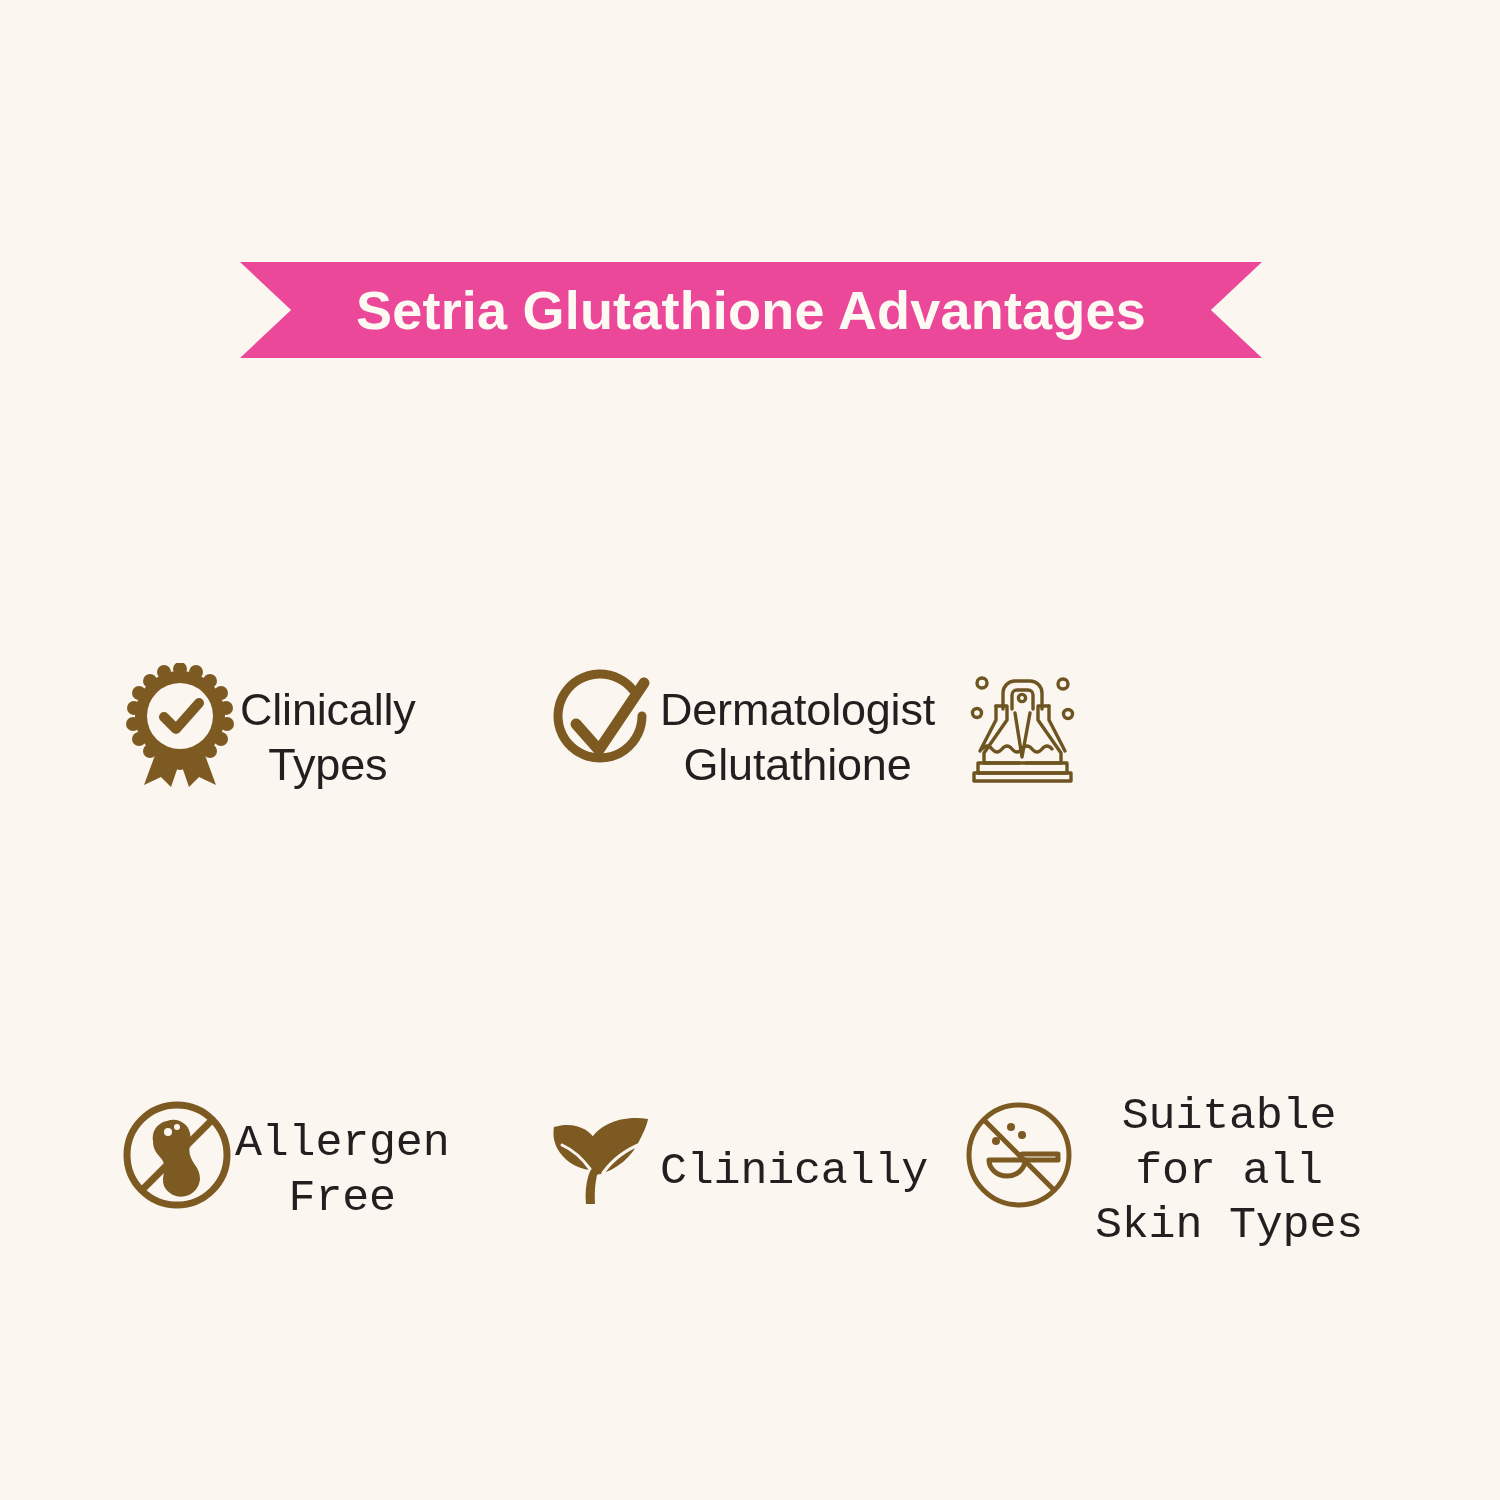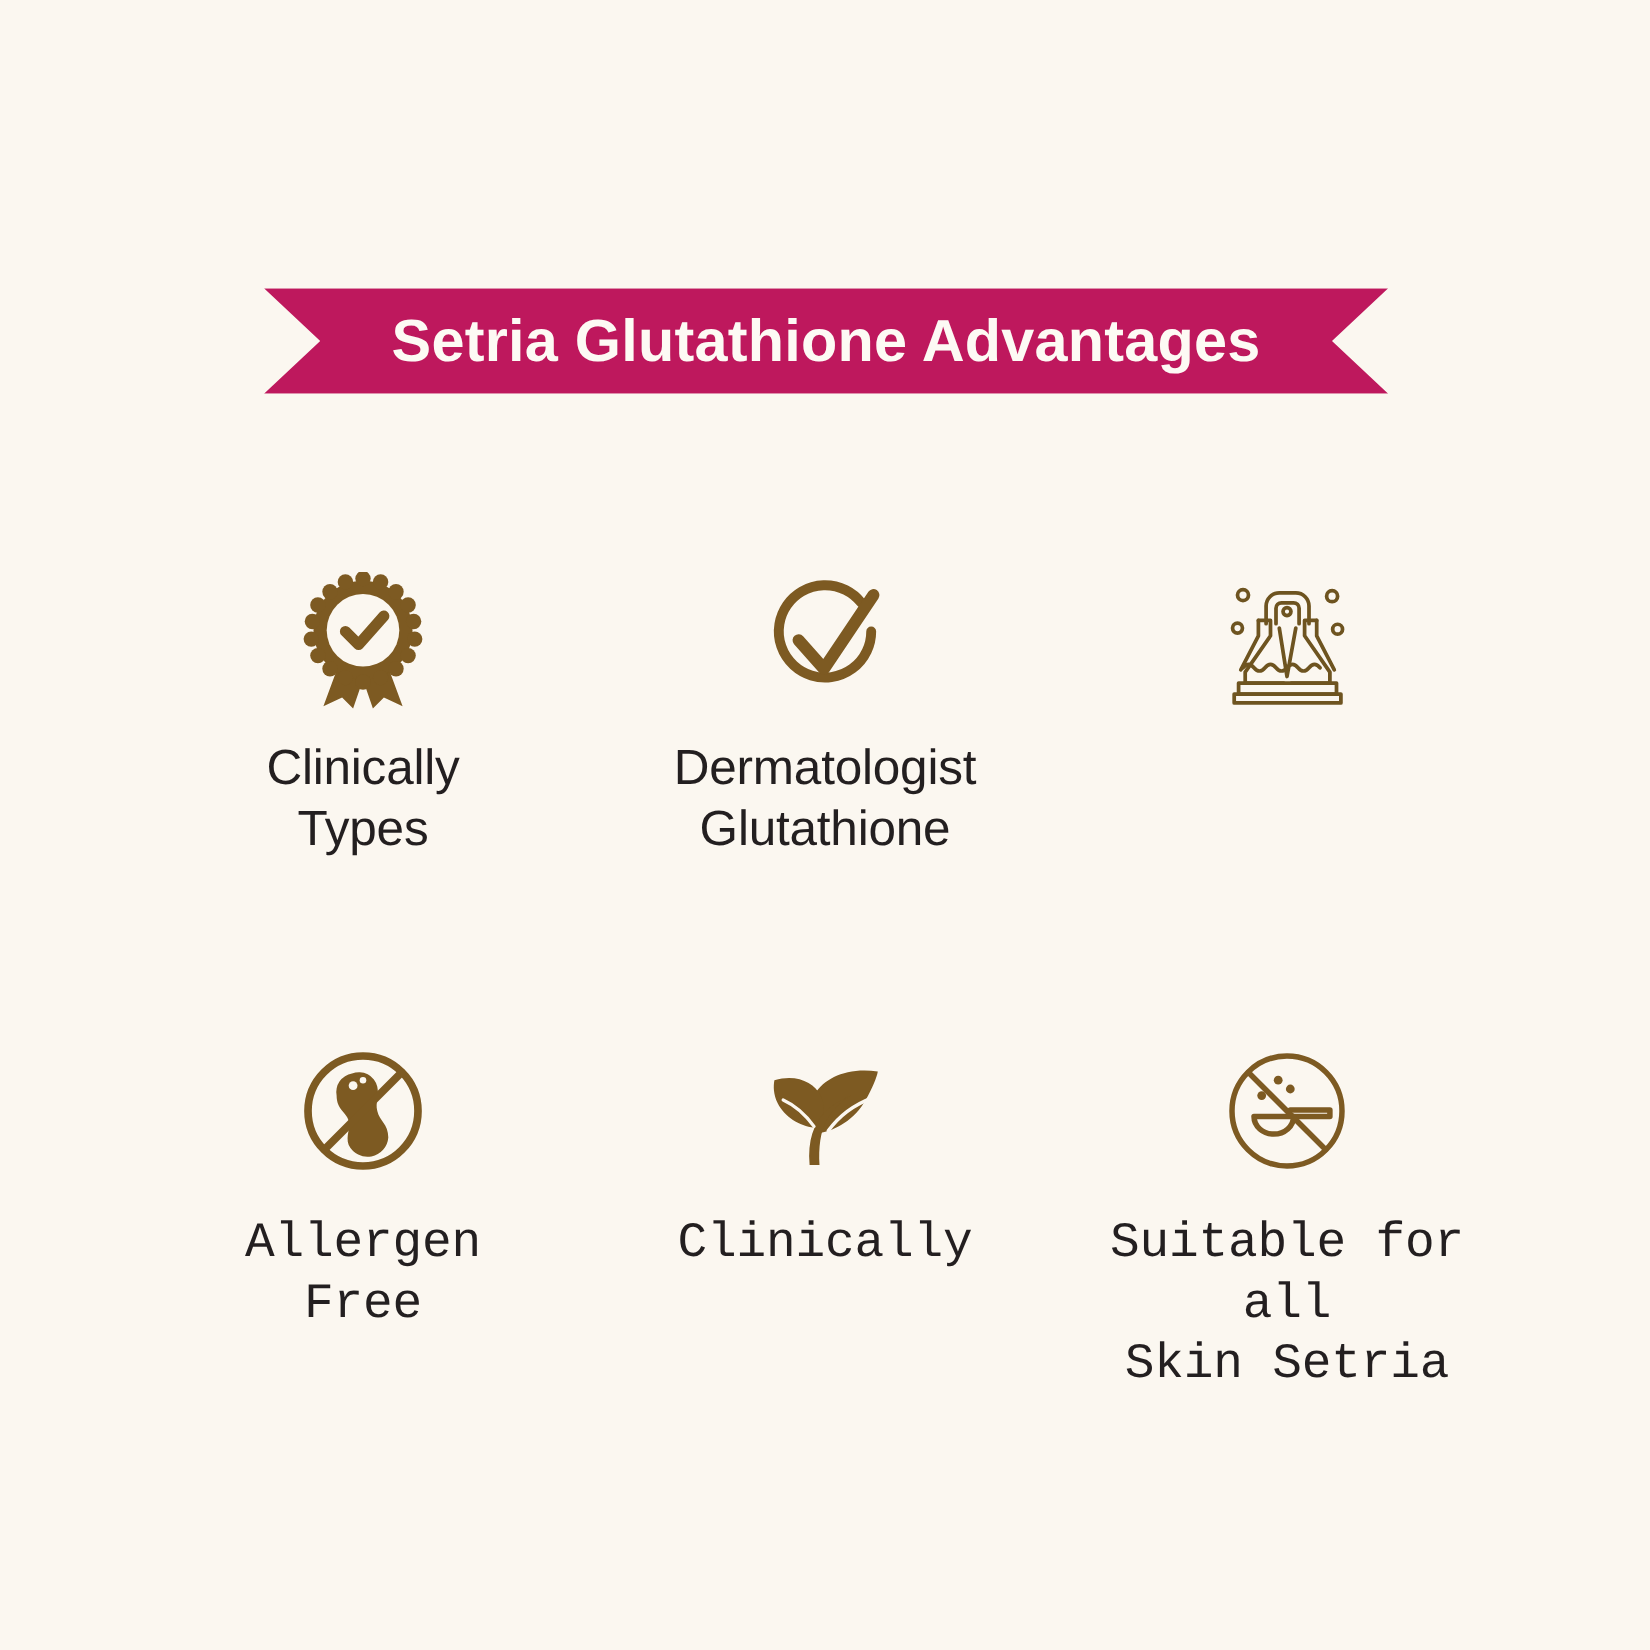--- a/index.html
+++ b/index.html
@@ -25,21 +25,21 @@
   .banner-wrap {
     position: absolute;
     left: 240px;
     top: 262px;
     width: 1022px;
     height: 96px;
   }
   .banner {
     width: 100%;
     height: 100%;
-    background: #be185d;
+    background: #ec4899;
     display: flex;
     align-items: center;
     justify-content: center;
     -webkit-clip-path: polygon(
         0% 0%,
         100% 0%,
         100% 0%,
         95.0% 50%,
         100% 100%,
         100% 100%,
@@ -74,21 +74,21 @@
     top: 500px;
     width: 1260px;
     display: grid;
     grid-template-columns: repeat(3, 1fr);
     grid-template-rows: 430px 430px;
     column-gap: 0px;
     row-gap: 0px;
   }
   .cell {
     display: flex;
-    flex-direction: column;
+    flex-direction: row;
     align-items: center;
     justify-content: flex-start;
     padding-top: 20px;
   }
   .icon-box {
     height: 125px;
     display: flex;
     align-items: center;
     justify-content: center;
   }
@@ -273,18 +273,18 @@
             <circle cx="36" cy="42" r="4"></circle>
           </g>
 
           <circle cx="59" cy="56" r="50" fill="none" stroke="#7d5a22" stroke-width="5"></circle>
 
           <line x1="24" y1="21" x2="94" y2="91" stroke="#7d5a22" stroke-width="5" stroke-linecap="round"></line>
         </svg>
       </div>
       <div class="feat-label">
         <div>Suitable for all</div>
-        <div>Skin Setria</div>
+        <div>Skin Types</div>
       </div>
     </div>
 
   </div>
 </div>
 
 </body></html>

